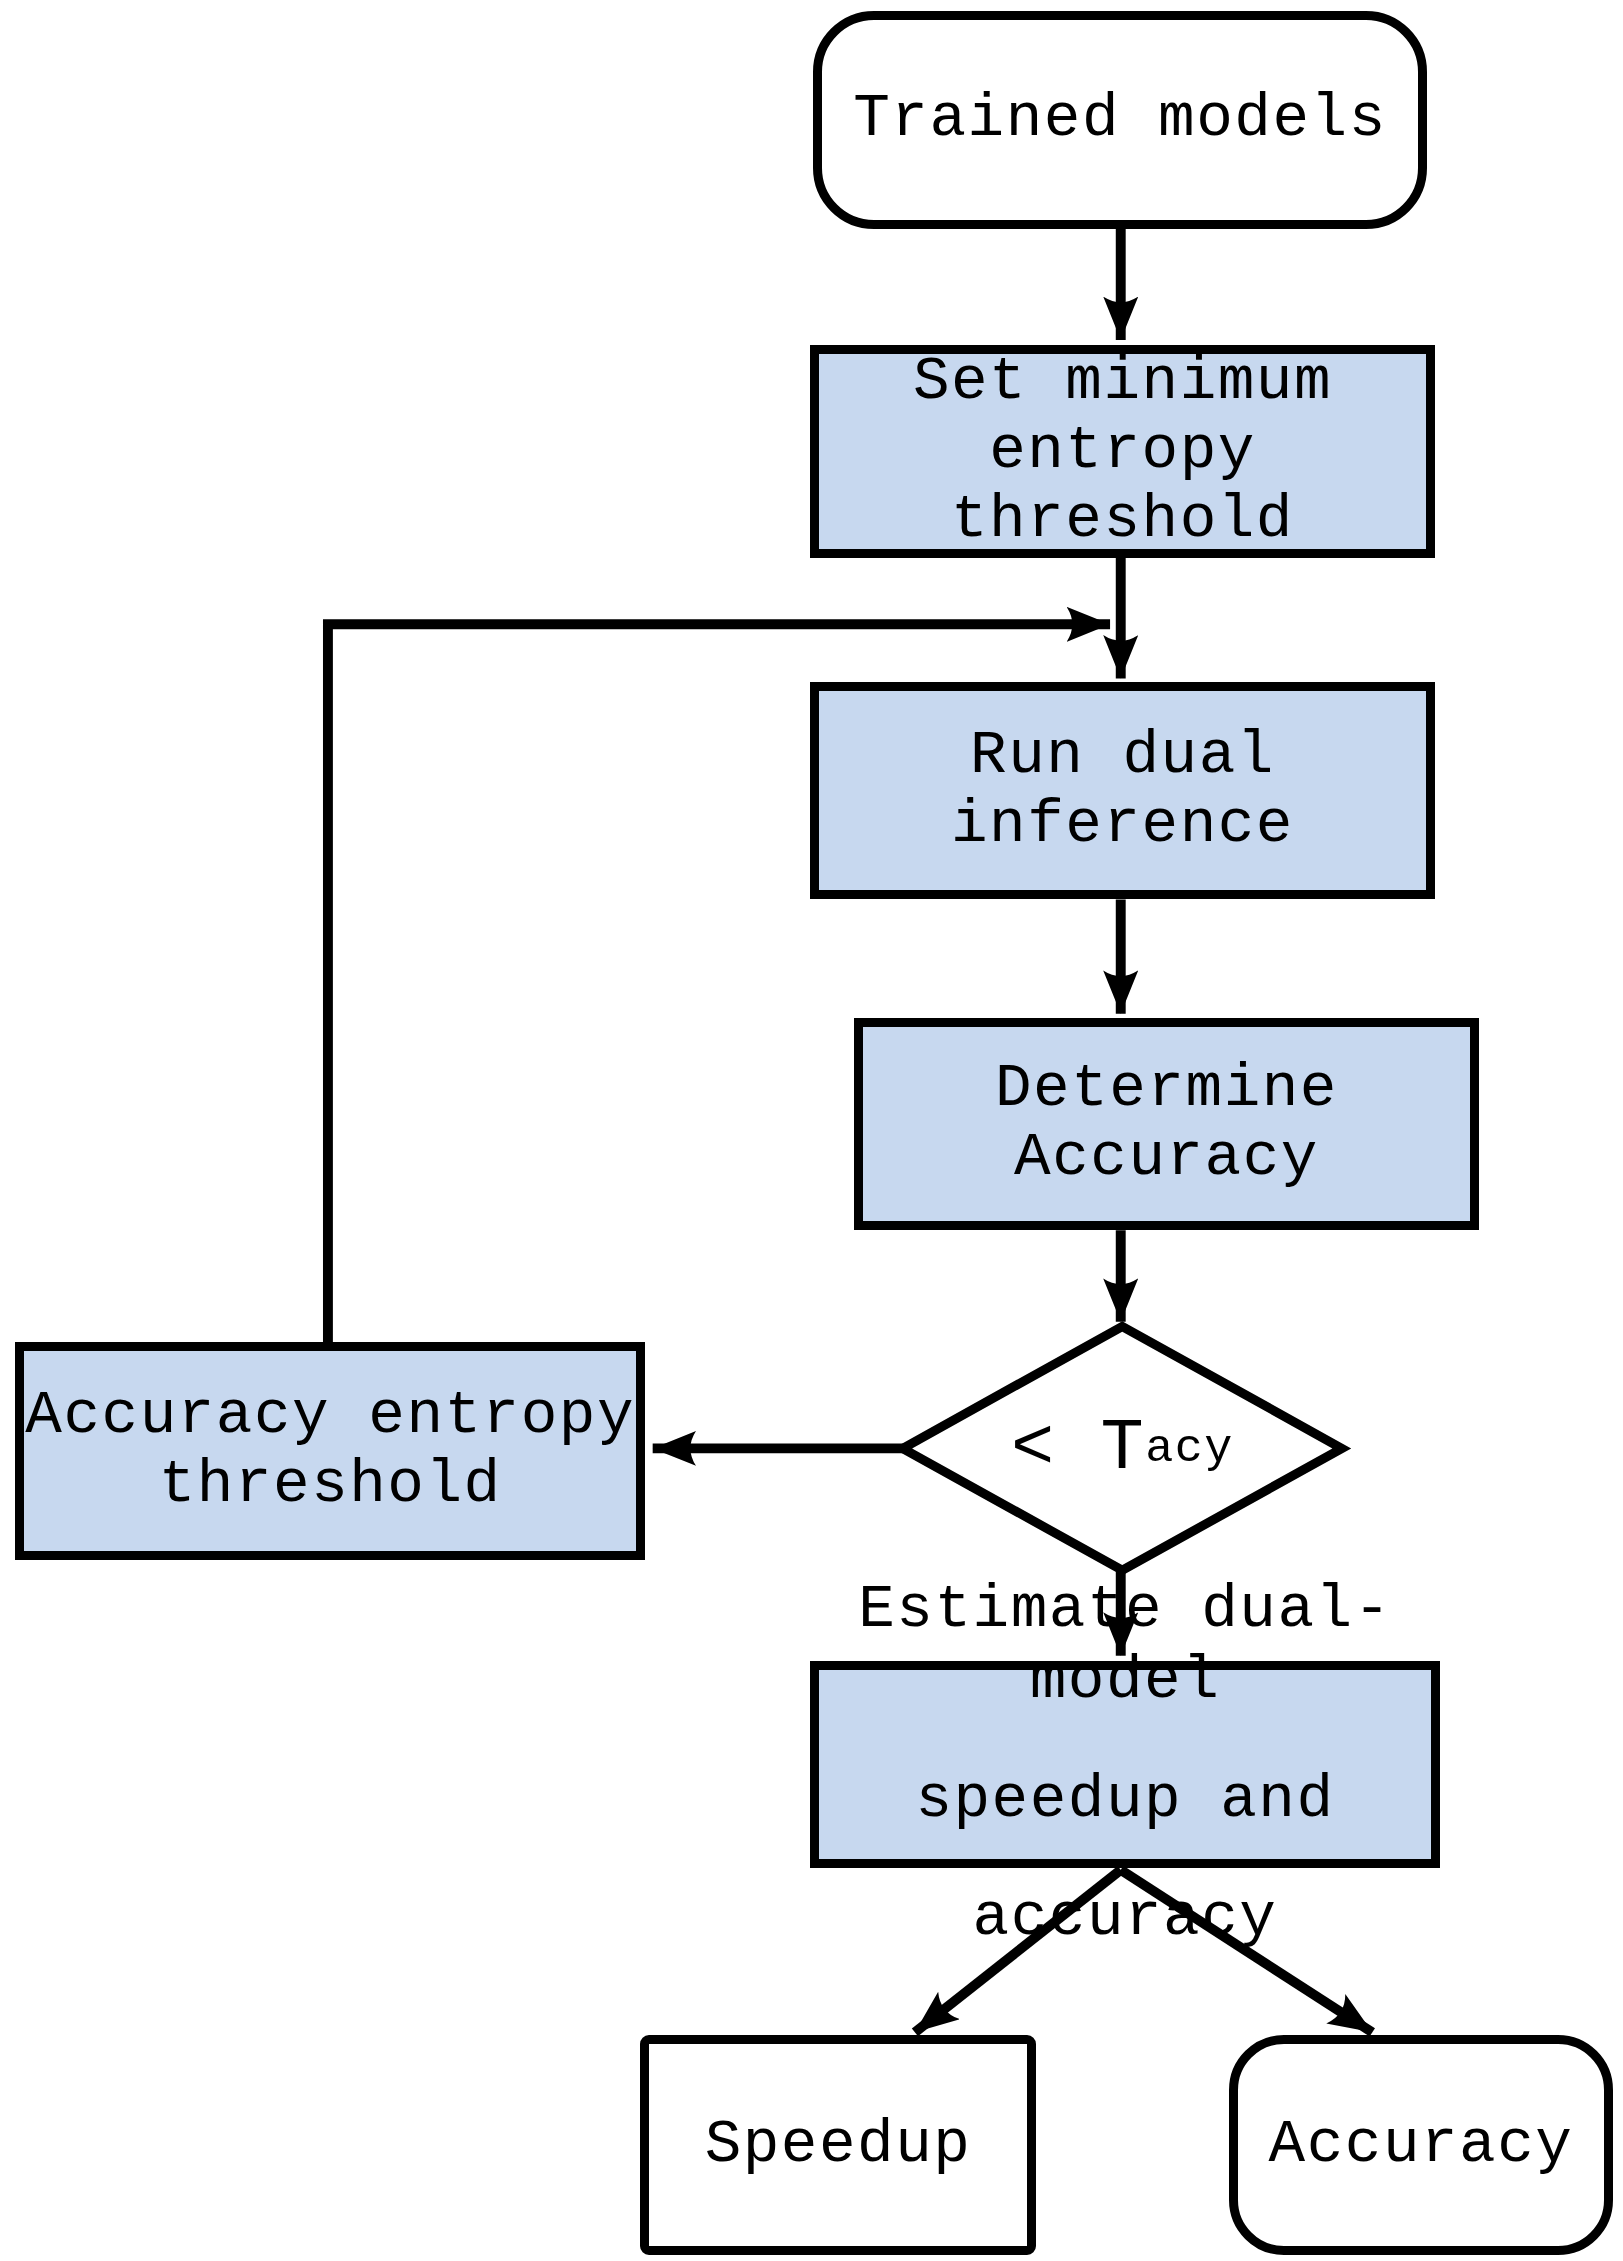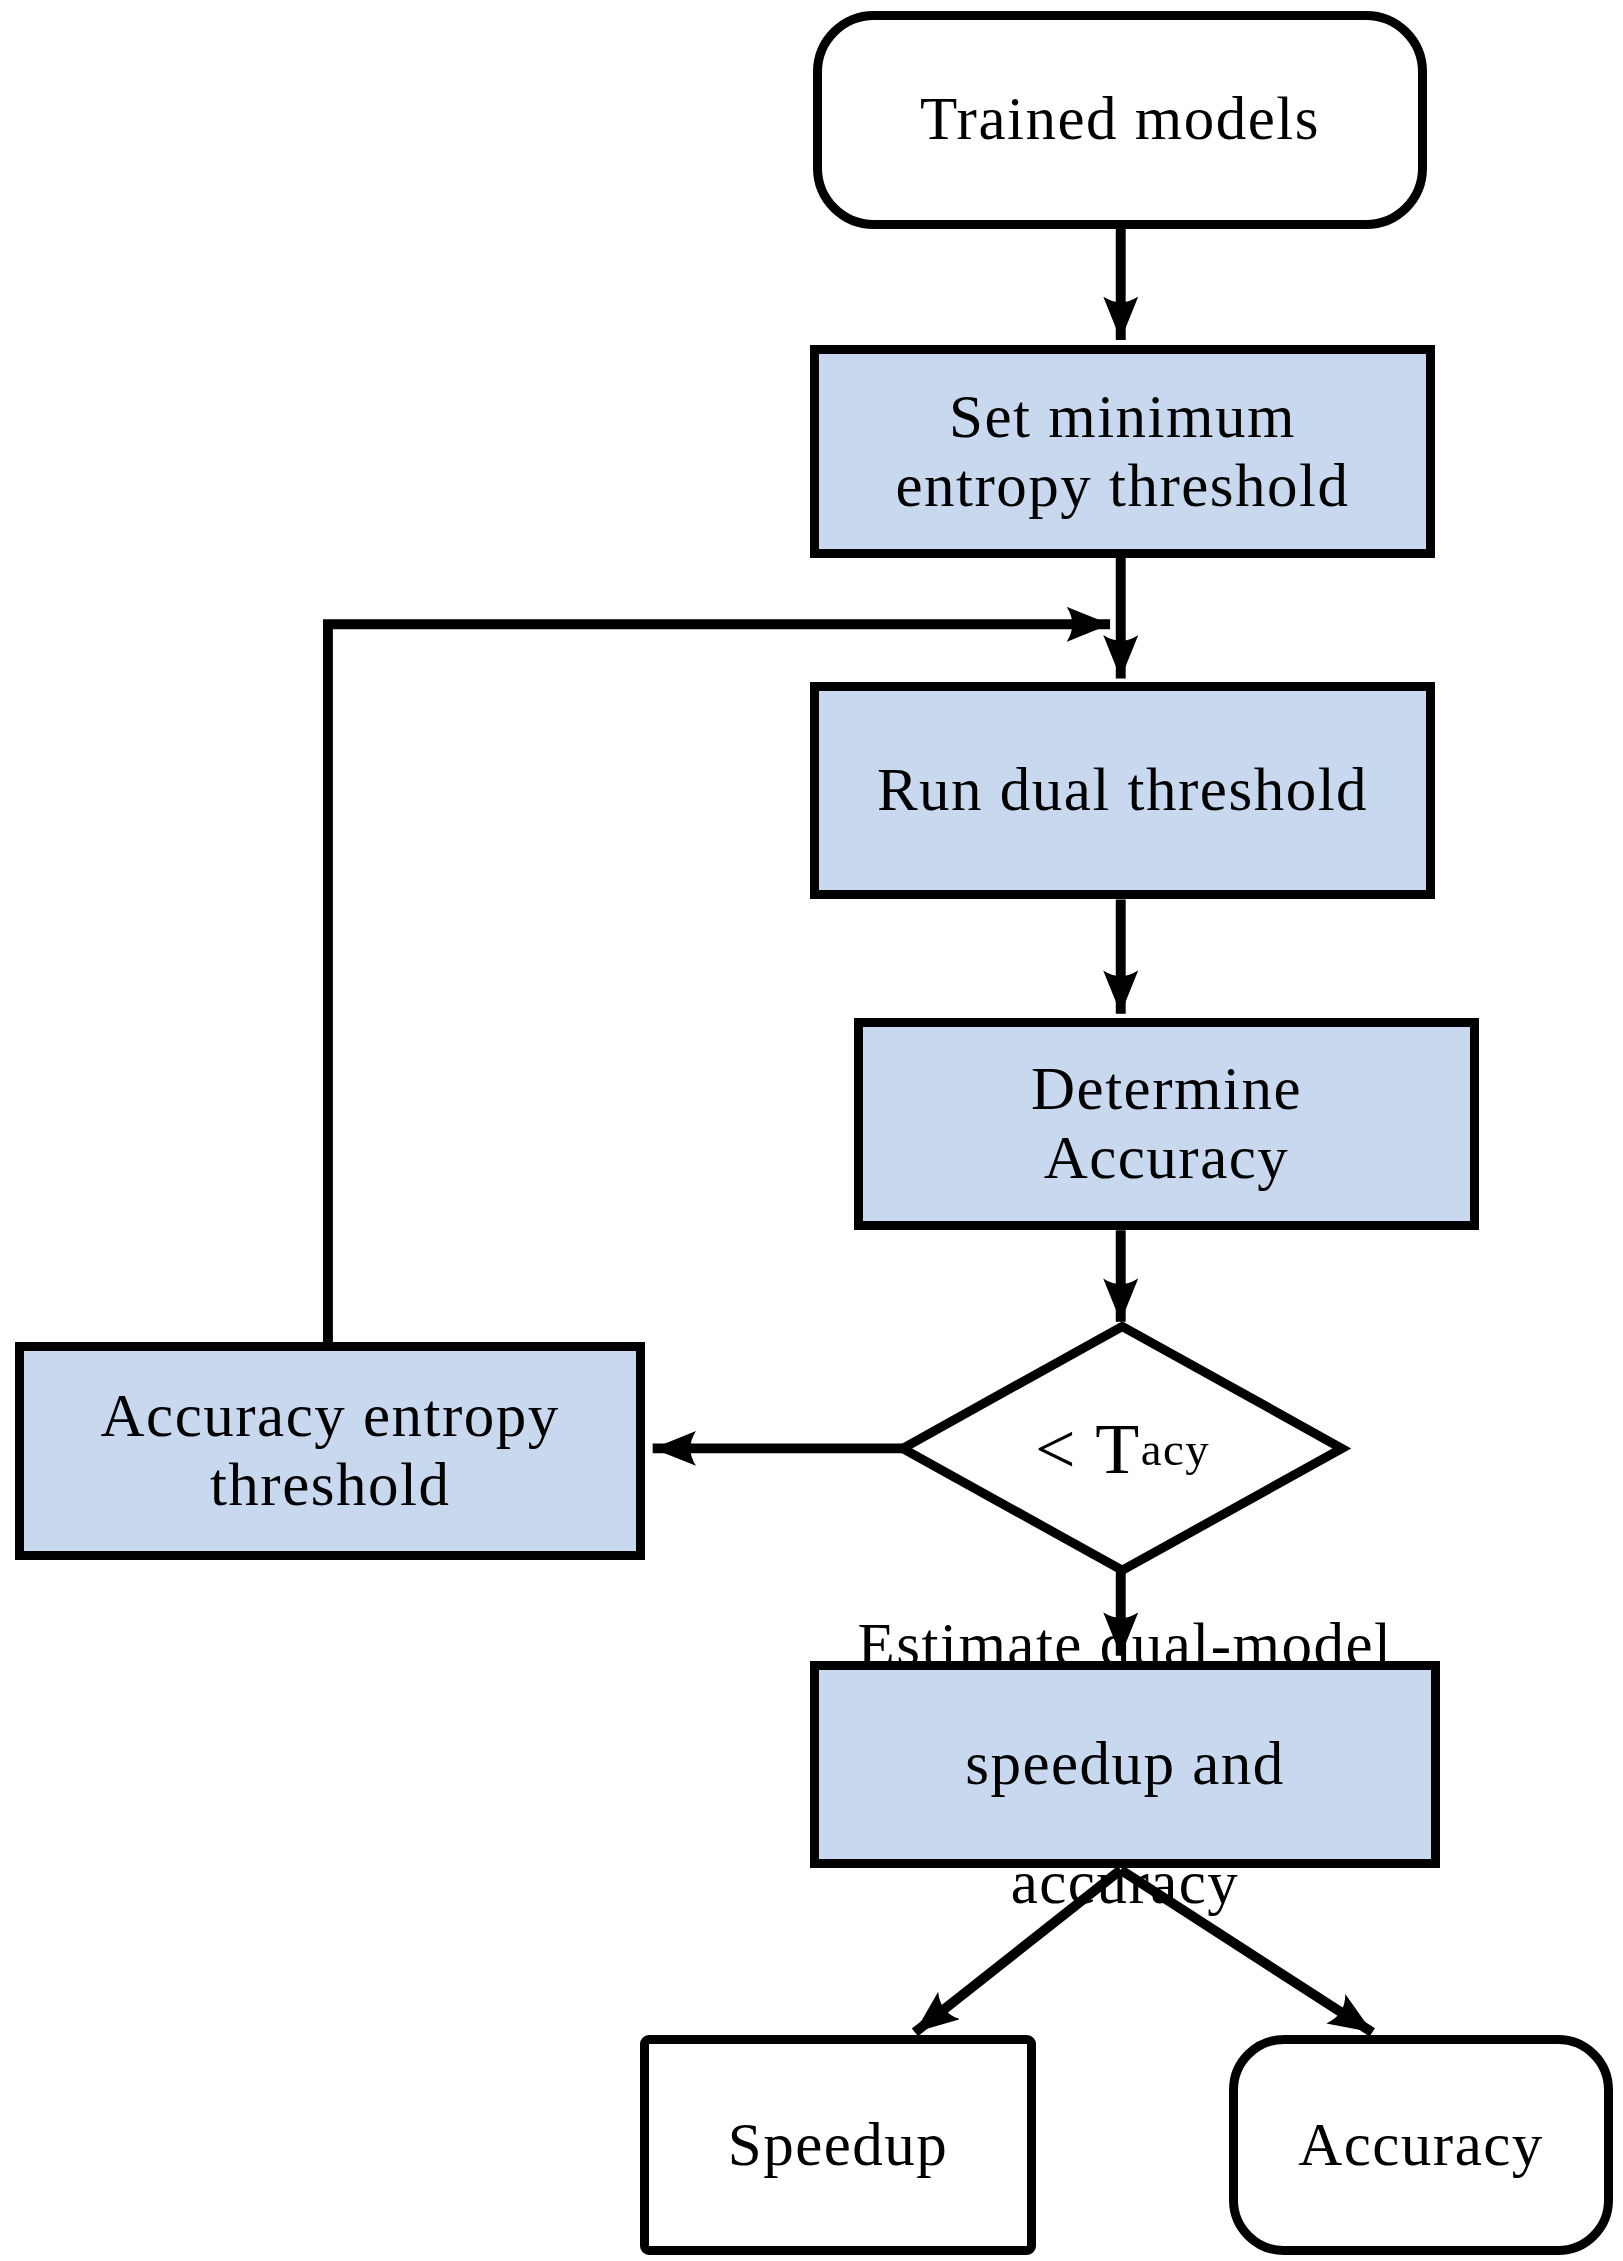--- a/index.html
+++ b/index.html
@@ -5,21 +5,21 @@
   html, body {
     margin: 0;
     padding: 0;
     background: #ffffff;
   }
   #canvas {
     position: relative;
     width: 1624px;
     height: 2261px;
     background: #ffffff;
-    font-family: Liberation Serif, serif;
+    font-family: Liberation Mono, monospace;
     color: #000000;
     overflow: hidden;
   }
   svg.connectors {
     position: absolute;
     left: 0;
     top: 0;
     width: 1624px;
     height: 2261px;
   }
@@ -102,21 +102,21 @@
   <div class="node terminal" style="left:813px; top:10.7px; width:614px; height:218px;">
     <span class="line">Trained models</span>
   </div>
 
   <div class="node process" style="left:810px; top:345px; width:625px; height:213px;">
     <span class="line">Set minimum</span>
     <span class="line">entropy threshold</span>
   </div>
 
   <div class="node process" style="left:810px; top:682px; width:625px; height:217px;">
-    <span class="line">Run dual threshold</span>
+    <span class="line">Run dual inference</span>
   </div>
 
   <div class="node process" style="left:810px; top:1018px; width:625px; height:212px;margin-left:44px;">
     <span class="line">Determine</span>
     <span class="line">Accuracy</span>
   </div>
 
   <div class="decision-label" style="left:970px; top:1388px; width:305px; height:122px;">
     <span>&lt; T</span>
       <sub>acy</sub>

